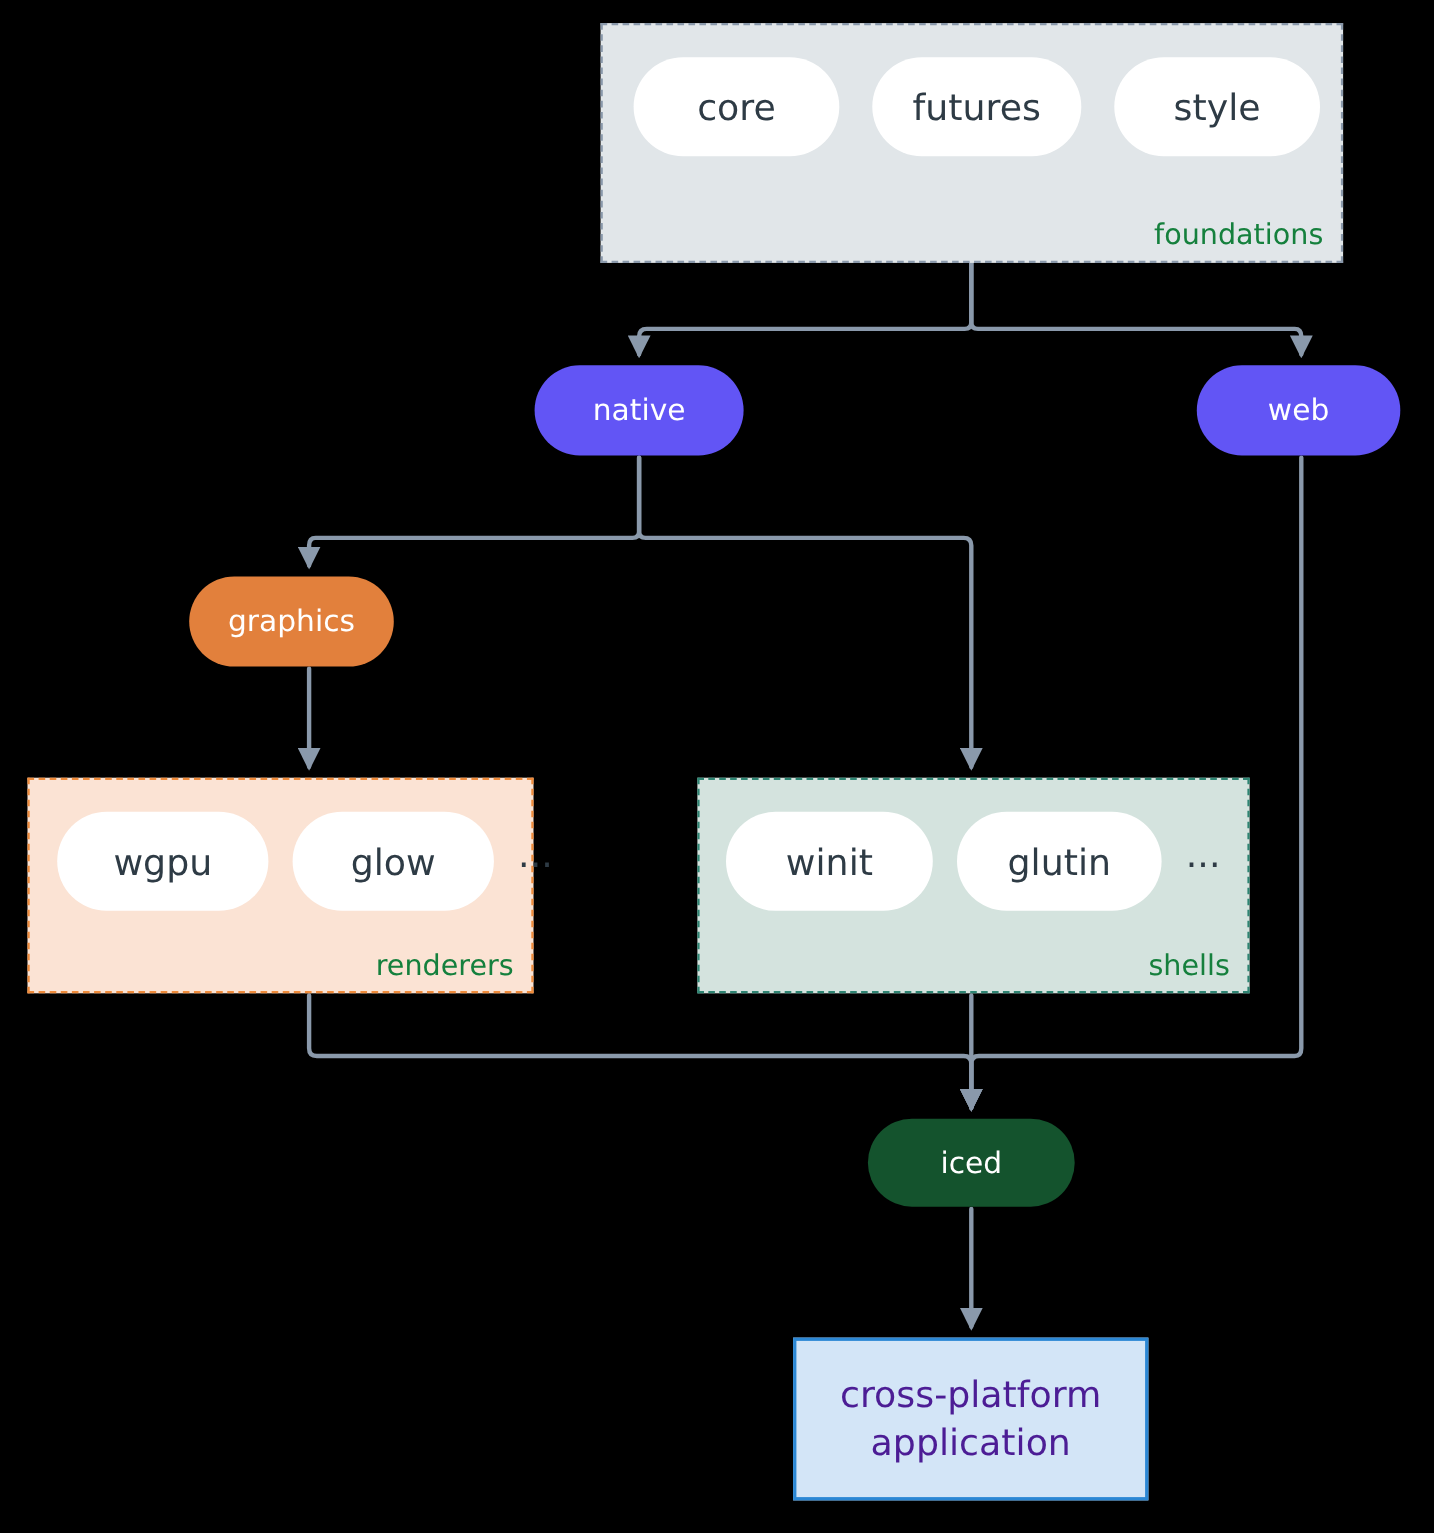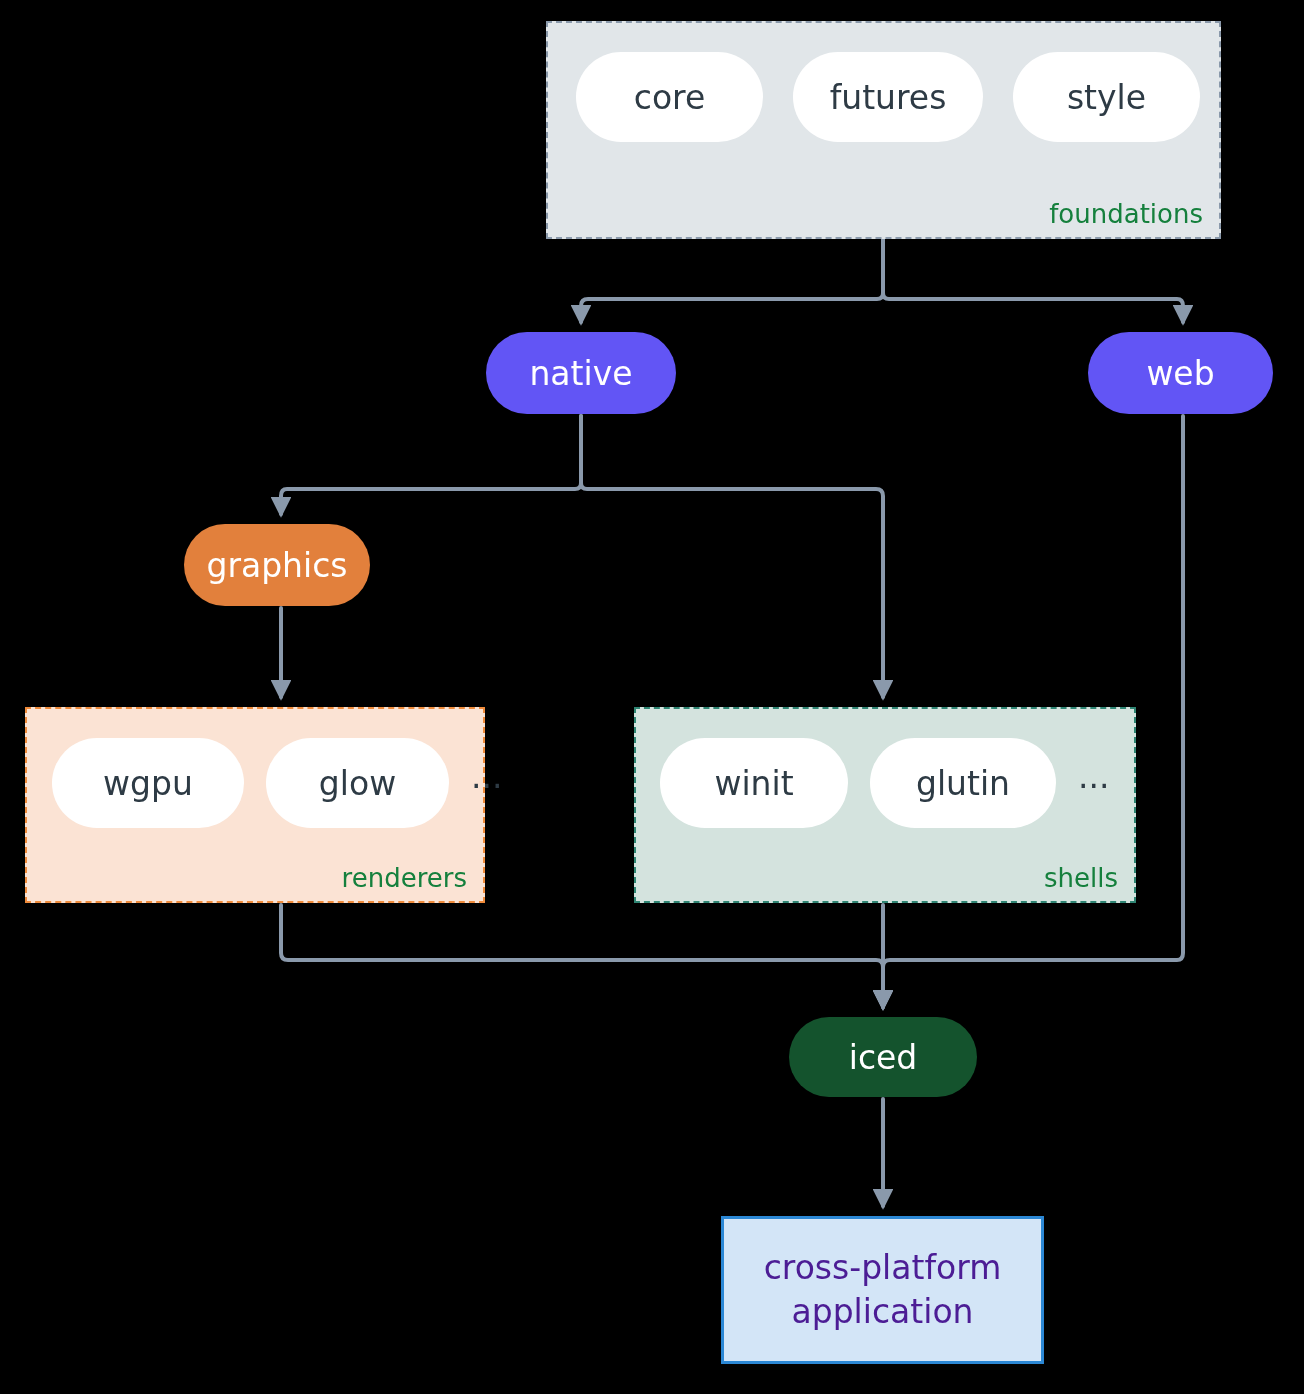--- a/index.html
+++ b/index.html
@@ -89,41 +89,41 @@
     padding-bottom: 14px;
   }
 
   
   .node {
     position: absolute;
     display: flex;
     align-items: center;
     justify-content: center;
     color: #ffffff;
-    font-size: 33px;
+    font-size: 27px;
     box-sizing: border-box;
   }
   .node-native {
     left: 486px;
     top: 332px;
     width: 190px;
     height: 82px;
     background: #6255f5;
     border-radius: 41px;
   }
   .node-web {
     left: 1088px;
     top: 332px;
     width: 185px;
     height: 82px;
     background: #6255f5;
     border-radius: 41px;
   }
   .node-graphics {
-    left: 184px;
+    left: 172px;
     top: 524px;
     width: 186px;
     height: 82px;
     background: #e2803c;
     border-radius: 41px;
   }
   .node-iced {
     left: 789px;
     top: 1017px;
     width: 188px;

